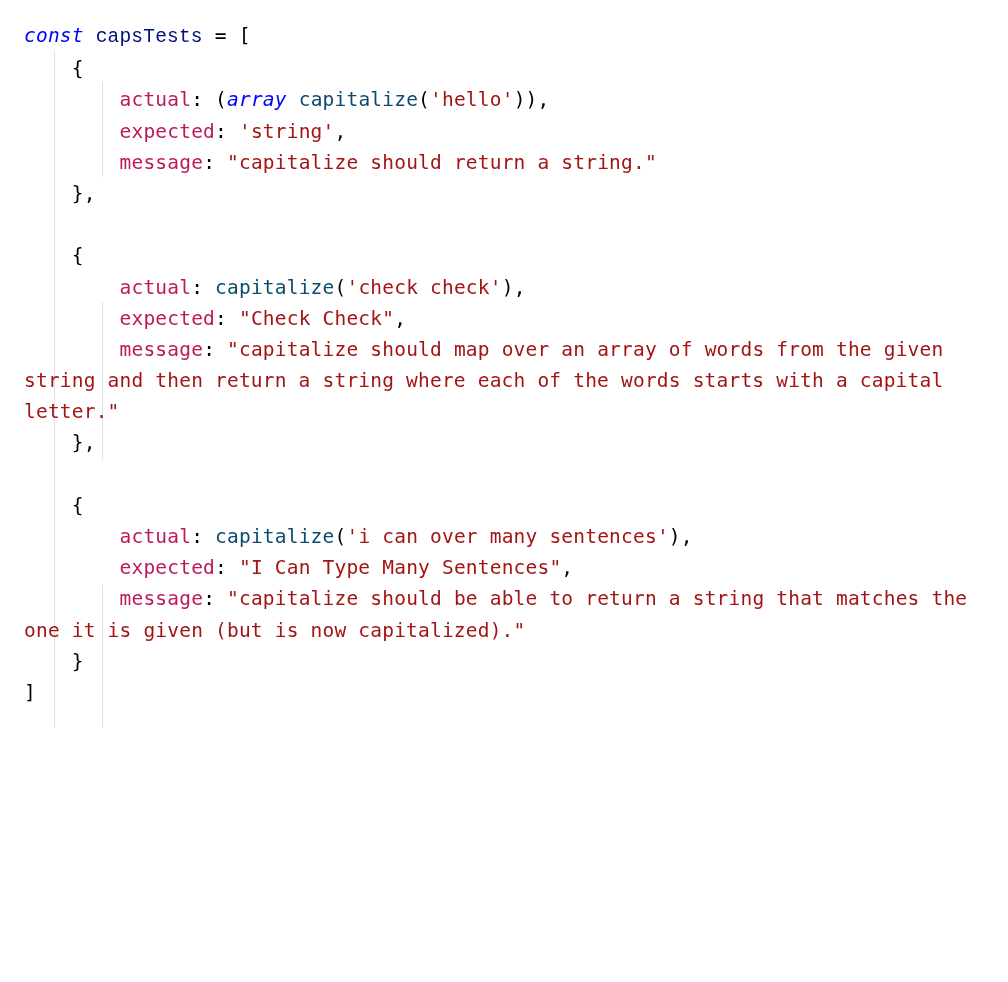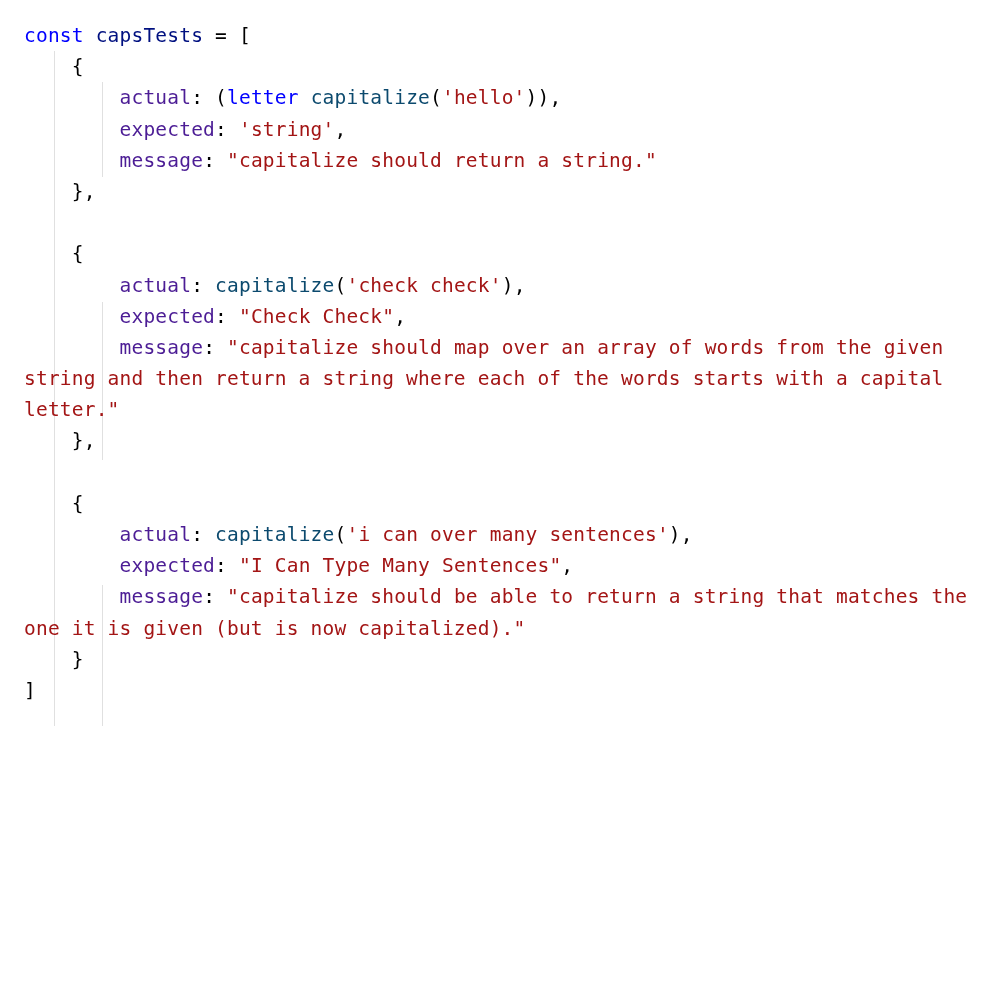--- a/index.html
+++ b/index.html
@@ -11,24 +11,24 @@
     line-height: 1.6;
     letter-spacing: 0.2px;
     color: #000000;
   }
   pre {
     margin: 0;
     white-space: pre-wrap;
     word-wrap: break-word;
     position: relative;
   }
-  .kw { color: #0000ff; }
-  .ident { color: #001080; }
+  .kw { color: #0000ff; font-style: italic; }
+  .ident { color: #001080; font-family: Liberation Mono, monospace; }
   .punct { color: #000000; }
-  .key { color: #4c1d95; }
+  .key { color: #be185d; }
   .fn { color: #0c4a6e; }
   .str { color: #a31515; }
   .guide-outer {
     position: absolute;
     left: 30px;
     width: 1px;
     background: #d0d0d0;
     opacity: 0.65;
   }
   .guide-inner1 {
@@ -60,21 +60,21 @@
 <body>
 
 <div class="code-wrap">
   <div class="guide-outer" style="top:31px; height:900px;"></div>
   <div class="guide-inner1" style="top:62px; height:95px;"></div>
   <div class="guide-inner2" style="top:282px; height:158px;"></div>
   <div class="guide-inner3" style="top:565px; height:158px;"></div>
 
 <pre><span class="kw">const</span><span> </span><span class="ident">capsTests</span><span> </span><span class="punct">=</span><span> </span><span class="punct">[</span><span>
     </span><span class="punct">{</span><span>
-        </span><span class="key">actual</span><span class="punct">:</span><span> </span><span class="punct">(</span><span class="kw">letter</span><span> </span><span class="fn">capitalize</span><span class="punct">(</span><span class="str">'hello'</span><span class="punct">)</span><span class="punct">)</span><span class="punct">,</span><span>
+        </span><span class="key">actual</span><span class="punct">:</span><span> </span><span class="punct">(</span><span class="kw">array</span><span> </span><span class="fn">capitalize</span><span class="punct">(</span><span class="str">'hello'</span><span class="punct">)</span><span class="punct">)</span><span class="punct">,</span><span>
         </span><span class="key">expected</span><span class="punct">:</span><span> </span><span class="str">'string'</span><span class="punct">,</span><span>
         </span><span class="key">message</span><span class="punct">:</span><span> </span><span class="str">"capitalize should return a string."</span><span>
     </span><span class="punct">}</span><span class="punct">,</span><span>
 </span><span>
     </span><span class="punct">{</span><span>
         </span><span class="key">actual</span><span class="punct">:</span><span> </span><span class="fn">capitalize</span><span class="punct">(</span><span class="str">'check check'</span><span class="punct">)</span><span class="punct">,</span><span>
         </span><span class="key">expected</span><span class="punct">:</span><span> </span><span class="str">"Check Check"</span><span class="punct">,</span><span>
         </span><span class="key">message</span><span class="punct">:</span><span> </span><span class="str">"capitalize should map over an array of words from the given string and then return a string where each of the words starts with a capital letter."</span><span>
     </span><span class="punct">}</span><span class="punct">,</span><span>
 </span><span>

